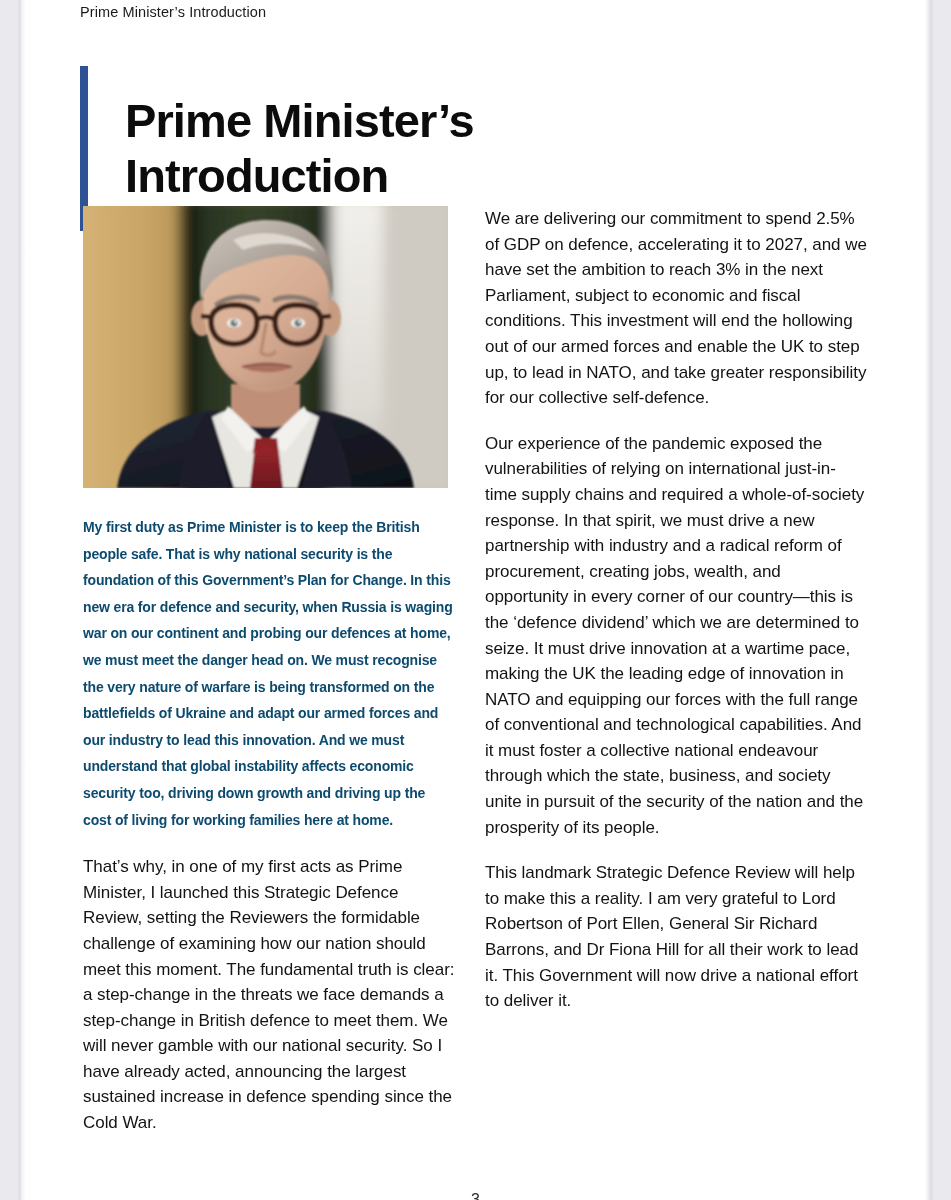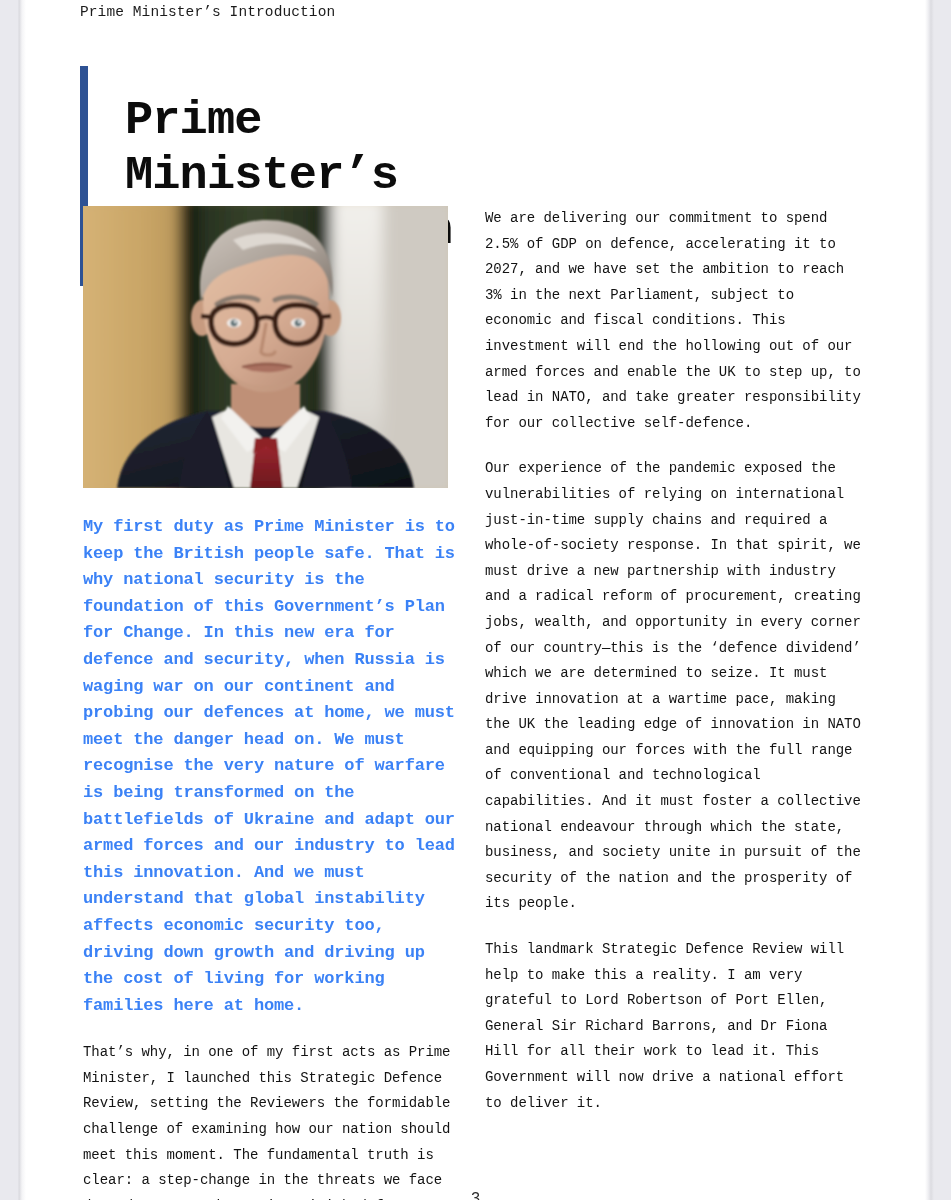--- a/index.html
+++ b/index.html
@@ -12,21 +12,20 @@
   }
   #viewport {
     position: relative;
     width: 951px; height: 1200px;
     background: linear-gradient(to right,
       #e9e9ee 0px, #e9e9ee 18px,
       #d9d9de 19px, #f4f4f6 22px,
       #ffffff 26px, #ffffff 925px,
       #f0f0f3 928px, #dcdce1 931px,
       #e9e9ee 934px, #e9e9ee 951px);
-    font-family: Liberation Mono, monospace;
   }
   .page {
     position: absolute;
     left: 26px; top: 0;
     width: 899px; height: 1200px;
     background: #ffffff;
   }
 
   
   .running-header {
@@ -80,33 +79,33 @@
     height: 282px;
     overflow: hidden;
     margin-bottom: 26px;
     background: #caa968;
   }
   .portrait svg { display: block; width: 365px; height: 282px; }
 
   
   p.body {
     margin: 0 0 20px 0;
-    font-size: 14px;
+    font-size: 17px;
     line-height: 25.6px;
     color: #131313;
     letter-spacing: -0.05px;
   }
   p.body:last-child { margin-bottom: 0; }
 
   p.lede {
     margin: 0 0 21px 0;
-    font-size: 17px;
+    font-size: 14px;
     line-height: 26.6px;
     font-weight: 700;
-    color: #3b82f6;
+    color: #0c4a6e;
     letter-spacing: -0.15px;
   }
 
   
   .page-number {
     position: absolute;
     left: 0; right: 0;
     bottom: -9px;
     text-align: center;
     font-size: 16px;

